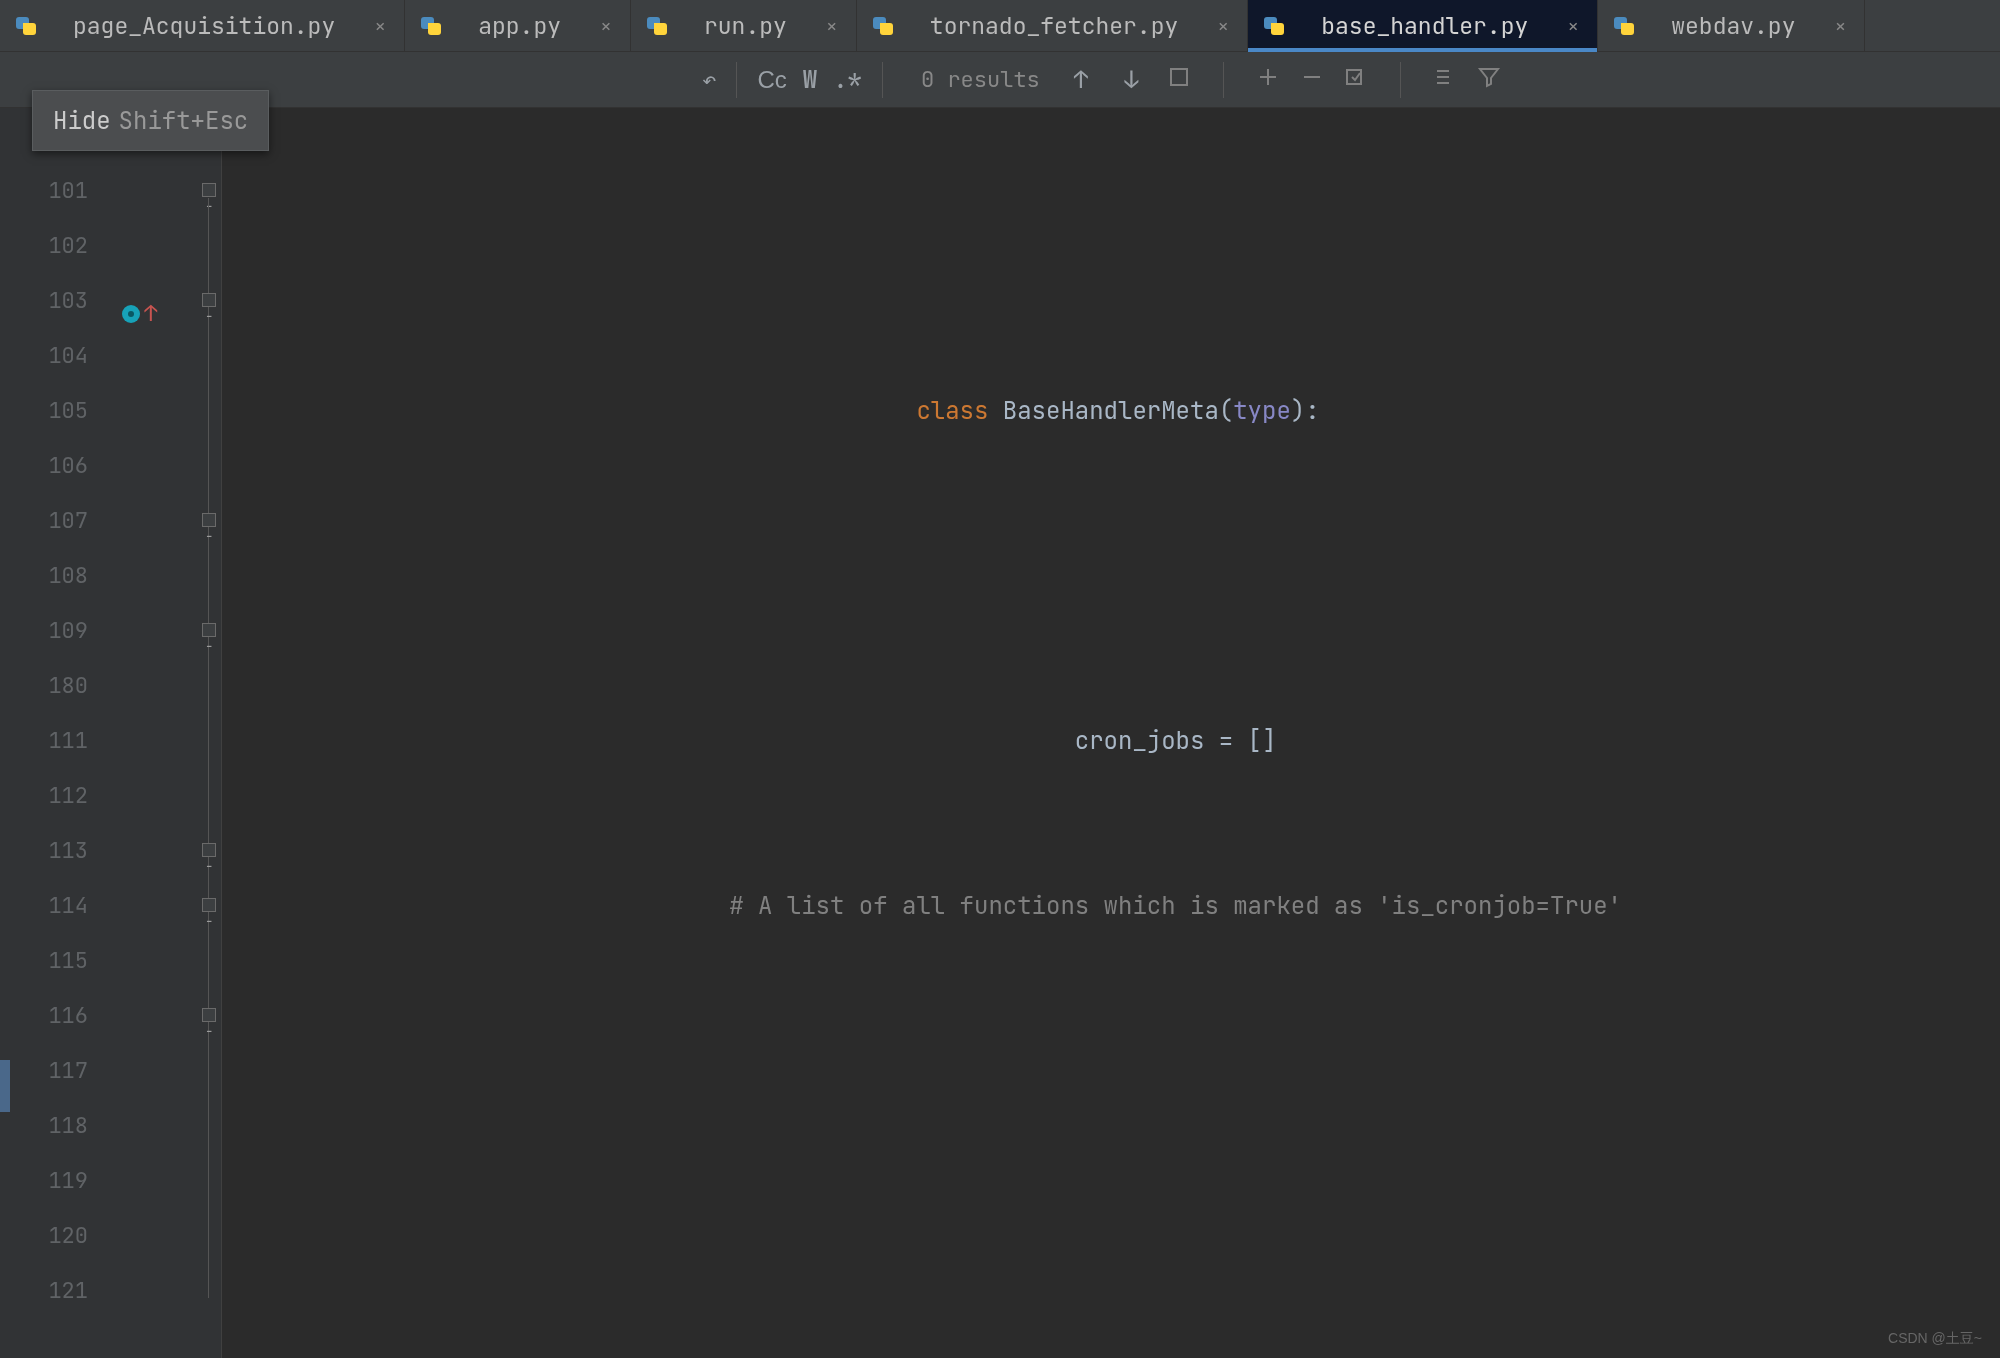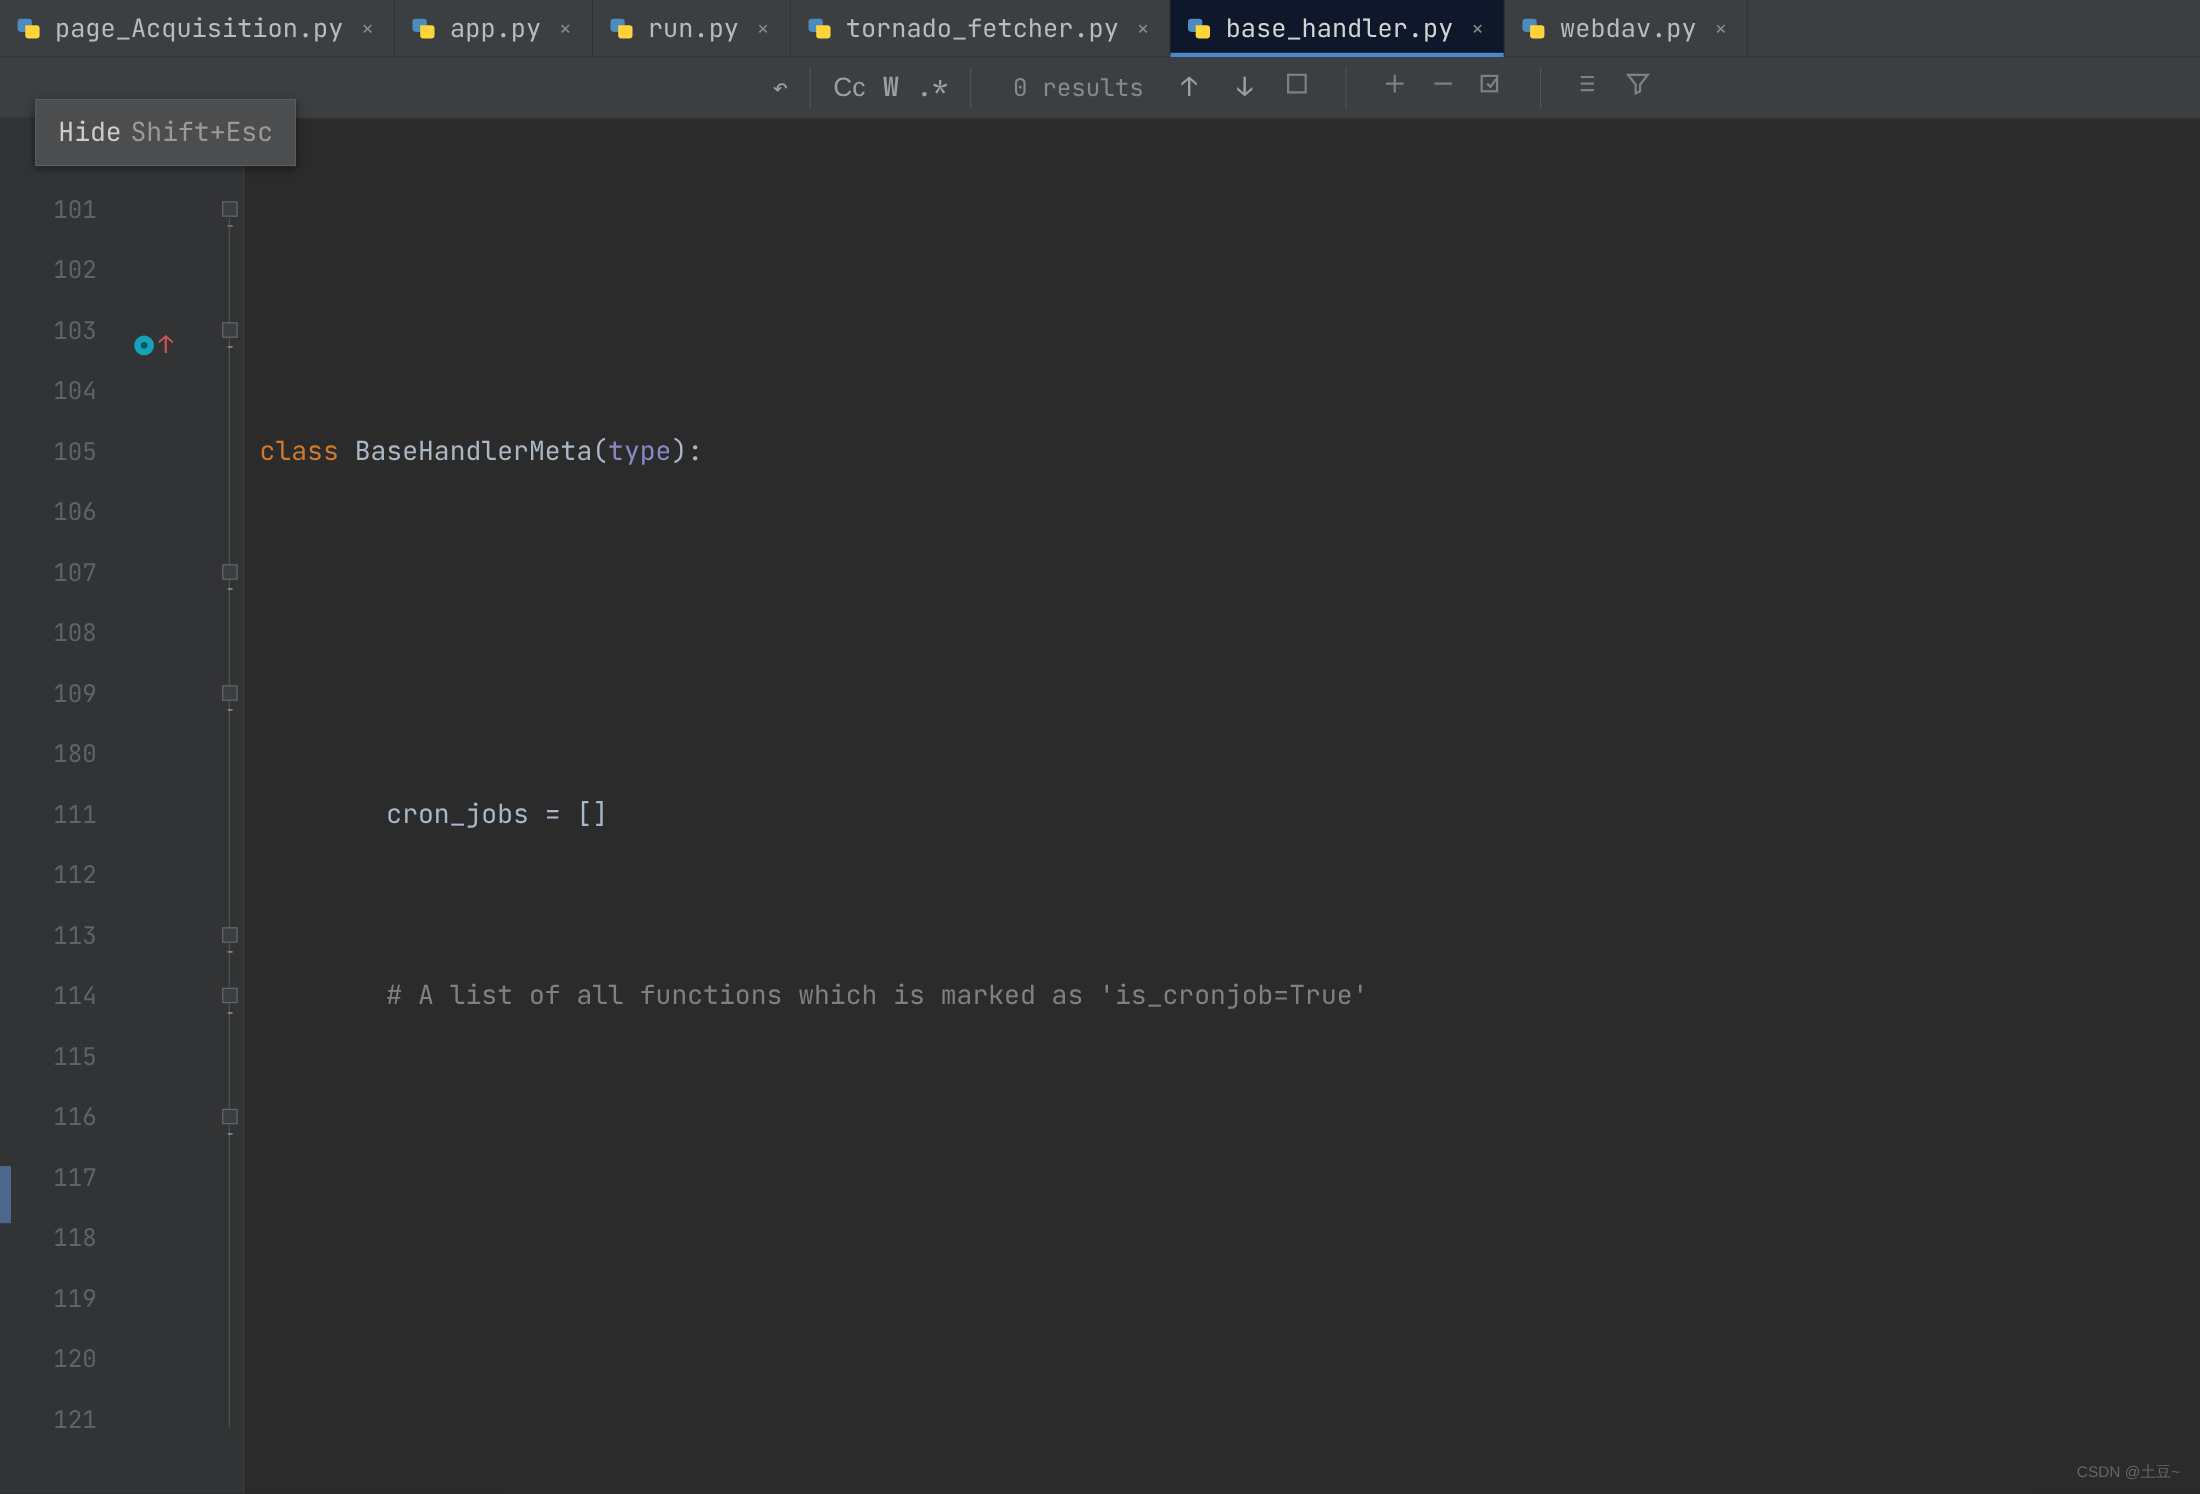--- a/index.html
+++ b/index.html
@@ -1,20 +1,20 @@
 <!DOCTYPE html>
 <html><head>
 <meta charset="utf-8">
 <style>
 * { margin:0; padding:0; box-sizing:border-box; }
 html,body { width:2000px; height:1358px; background:#2b2b2b; font-family:'JetBrains Mono','Consolas',monospace; overflow:hidden; }
 
 
 .tab-bar { display:flex; height:52px; background:#3c3f41; border-bottom:1px solid #323232; }
-.tab { display:flex; align-items:center; padding:0 18px 0 14px; background:#3c3f41; border-right:1px solid #323232; color:#bbb; font-size:23px; cursor:pointer; position:relative; }
+.tab { display:flex; align-items:center; padding:0 18px 0 14px; background:#3c3f41; border-right:1px solid #323232; color:#bbb; font-size:23px; cursor:pointer; position:relative;gap:23px; }
 .tab.active { background:#0f172a; color:#d4d4d4; }
 .tab.active::after { content:""; position:absolute; left:0; right:0; bottom:-1px; height:4px; background:#4a88c7; }
 .tab .py-icon { width:24px; height:24px; margin-right:12px; position:relative; }
 .py-icon::before, .py-icon::after { content:""; position:absolute; width:13px; height:12px; border-radius:3px 3px 0 3px; }
 .py-icon::before { background:#4b8bbe; top:3px; left:2px; }
 .py-icon::after { background:#ffd43b; bottom:3px; right:2px; border-radius:0 3px 3px 3px; }
 .tab .close { margin-left:16px; color:#888; font-size:20px; }
 
 
 .find-bar { display:flex; align-items:center; height:56px; background:#3c3f41; border-bottom:1px solid #323232; padding:0 14px; color:#808080; font-size:21px; position:relative; }
@@ -33,21 +33,21 @@
 
 .editor { display:flex; height:calc(100% - 108px); background:#2b2b2b; font-size:24px; line-height:55px; }
 .gutter { width:110px; background:#313335; color:#606366; text-align:right; padding-right:22px; user-select:none; position:relative;padding-left:12px; }
 .gutter-line { height:55px; font-size:22px; }
 .markers { width:90px; background:#313335; position:relative; }
 .marker { position:absolute; left:12px; }
 .fold-col { width:22px; background:#313335; position:relative; border-right:1px solid #404040; }
 .fold { position:absolute; left:2px; width:14px; height:14px; border:1px solid #6a6a6a; background:#3c3f41; }
 .fold::after { content:"−"; position:absolute; top:-5px; left:2px; font-size:14px; color:#a0a0a0; }
 .vline { position:absolute; left:8px; width:1px; background:#555; }
-.code { flex:1; padding-left:14px; white-space:pre; color:#a9b7c6; position:relative; }
+.code { flex:1; padding-left:14px; white-space:pre; color:#a9b7c6; position:relative;text-align:center; }
 .code-line { height:55px; }
 .kw { color:#cc7832; }
 .fn-dunder { color:#b200b2; }
 .builtin { color:#8888c6; }
 .pself { color:#94558d; }
 .cmt { color:#808080; }
 
 
 .bp-icon { display:inline-flex; align-items:center; gap:4px; }
 .bp-circle { width:18px; height:18px; border-radius:50%; background:#17a2b8; display:flex; align-items:center; justify-content:center; }

